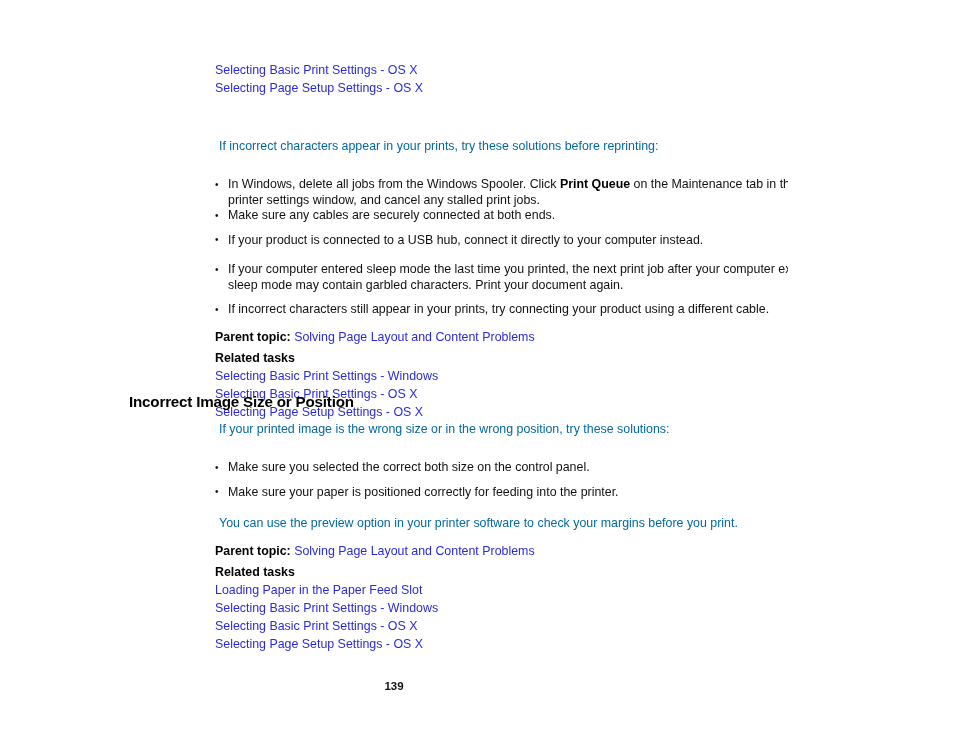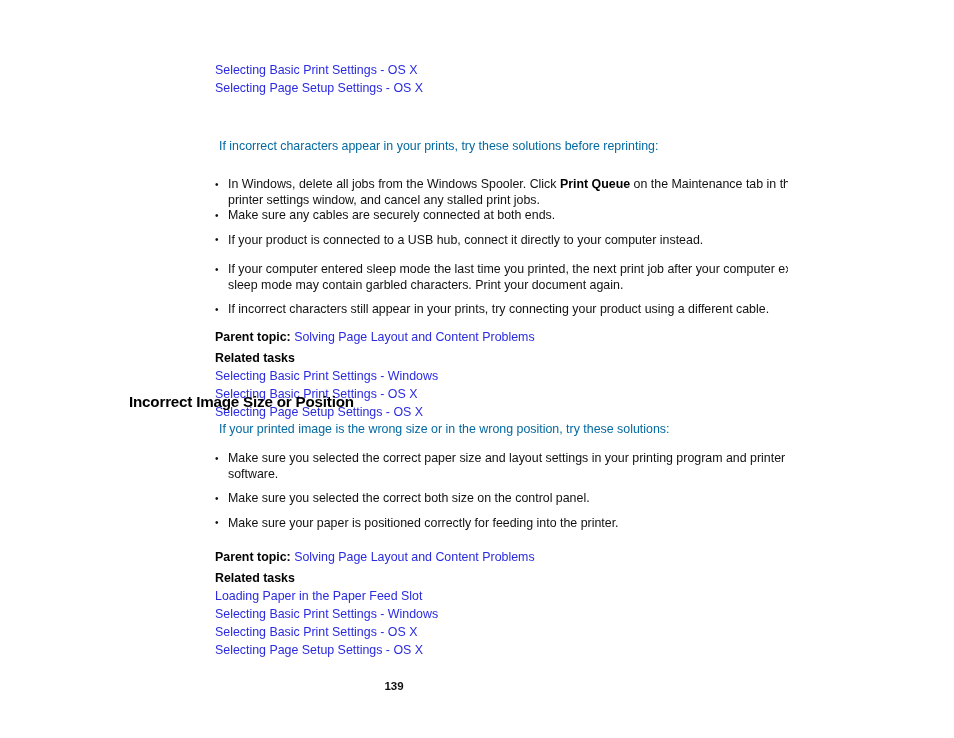--- a/index.html
+++ b/index.html
@@ -184,33 +184,31 @@
 
   <div class="section-heading" style="top:392px">Incorrect Image Size or Position</div>
 
   <div class="body-col" style="top:417px">
 
     <p class="para">If your printed image is the wrong size or in the wrong position, try these solutions:</p>
 
     <div class="spacer-9"></div>
 
     <ul class="bullets">
-      <li>
-        <span>Make sure you selected the correct paper size and layout settings in your printing program and printer software.</span>
-      </li>
       <li style="margin-top:9px">
         <span>Make sure you selected the correct both size on the control panel.</span>
       </li>
       <li style="margin-top:9px">
         <span>Make sure your paper is positioned correctly for feeding into the printer.</span>
       </li>
     </ul>
 
     <div class="spacer-11"></div>
 
+    <p class="para">You can use the preview option in your printer software to check your margins before you print.</p>
 
     <div class="spacer-6"></div>
 
     <div class="parent-line">
       <span class="bold">Parent topic:</span>
       <span class="link">Solving Page Layout and Content Problems</span>
     </div>
 
     <div style="height:4px"></div>
 

